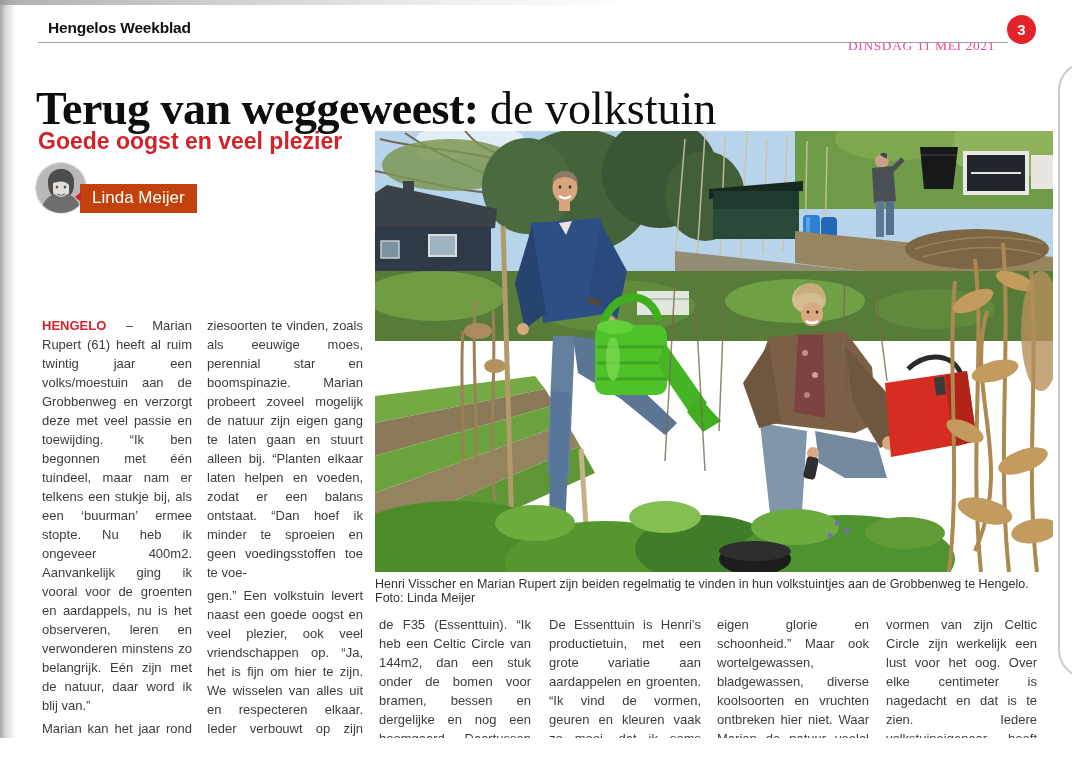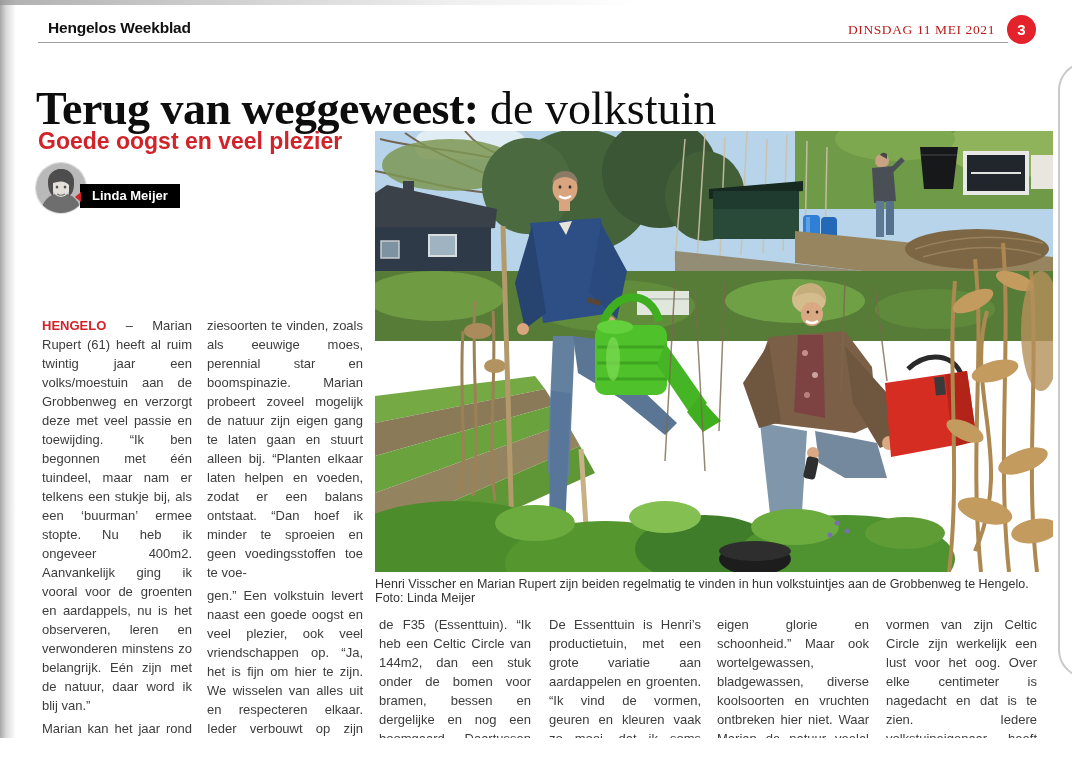--- a/index.html
+++ b/index.html
@@ -7,38 +7,38 @@
         font-family:"Liberation Sans",sans-serif;color:#3c3c3c;}
   .edge-left{position:absolute;left:0;top:0;width:16px;height:100%;
         background:linear-gradient(to right,#a7a7a7,#d9d9d9 38%,#ffffff);}
   .edge-top{position:absolute;left:0;top:0;width:60%;height:5px;
         background:linear-gradient(to right,rgba(150,150,150,.75),rgba(190,190,190,.25) 70%,rgba(255,255,255,0));}
   .page-curl{position:absolute;left:1058px;top:62px;width:80px;height:612px;
         border:2px solid #c9c9c9;border-right:none;border-radius:28px 0 0 28px;background:transparent;}
   
   .masthead{position:absolute;left:48px;top:19px;font-size:15.5px;font-weight:bold;
         color:#111;letter-spacing:-0.2px;}
-  .issue-date{position:absolute;right:77px;top:22px;font-family:"Liberation Serif",serif;
-        font-size:13.5px;color:#b91c1c;letter-spacing:0.6px;}
+  .issue-date{position:absolute;right:77px;top:38px;font-family:"Liberation Serif",serif;
+        font-size:13.5px;color:#ec4899;letter-spacing:0.6px;}
   .page-circle{position:absolute;left:1007px;top:15px;width:29px;height:29px;border-radius:50%;
         background:#e3222b;color:#fff;font-size:15px;font-weight:bold;display:flex;
         align-items:center;justify-content:center;}
   .header-rule{position:absolute;left:38px;top:42px;width:970px;height:1px;background:#9d9d9d;}
   
   .headline{position:absolute;left:36px;top:52px;width:1000px;font-family:"Liberation Serif",serif;
         font-size:46px;color:#0d0d0d;white-space:nowrap;line-height:1.15;}
   .hl-bold{font-weight:bold;letter-spacing:-0.5px;}
   .hl-light{font-weight:400;letter-spacing:0px;}
   
   .subhead{position:absolute;left:38px;top:128px;font-size:23px;font-weight:bold;color:#d2232a;}
   .byline{position:absolute;left:36px;top:163px;display:flex;align-items:flex-start;}
   .avatar{width:50px;height:50px;border-radius:50%;overflow:hidden;flex:0 0 auto;
         box-shadow:0 0 0 1px #d9d9d9;}
-  .byline-badge{position:relative;margin-left:-6px;margin-top:21px;background:#000000;color:#fff;
-        font-size:13px;font-weight:bold;padding:4px 12px 5px 12px;}
+  .byline-badge{position:relative;margin-left:-6px;margin-top:21px;background:#c2410c;color:#fff;
+        font-size:17px;font-weight:normal;padding:4px 12px 5px 12px;}
   .byline-badge:before{content:"";position:absolute;left:-5px;top:8px;width:0;height:0;
         border-top:5px solid transparent;border-bottom:5px solid transparent;border-right:6px solid #d2232a;}
   .intro{position:absolute;left:38px;top:221px;width:331px;font-size:15px;line-height:20.5px;
         font-weight:bold;color:#1e1e1e;text-align:justify;margin:0;}
   .textcol{position:absolute;top:312px;font-size:13px;line-height:19px;text-align:justify;
         hyphens:auto;color:#3c3c3c;}
   .textcol p{margin:4px;}
   #col1{left:38px;width:158px;}
   #col2{left:203px;width:164px;}
   .loc-tag{color:#d2232a;font-weight:bold;}

